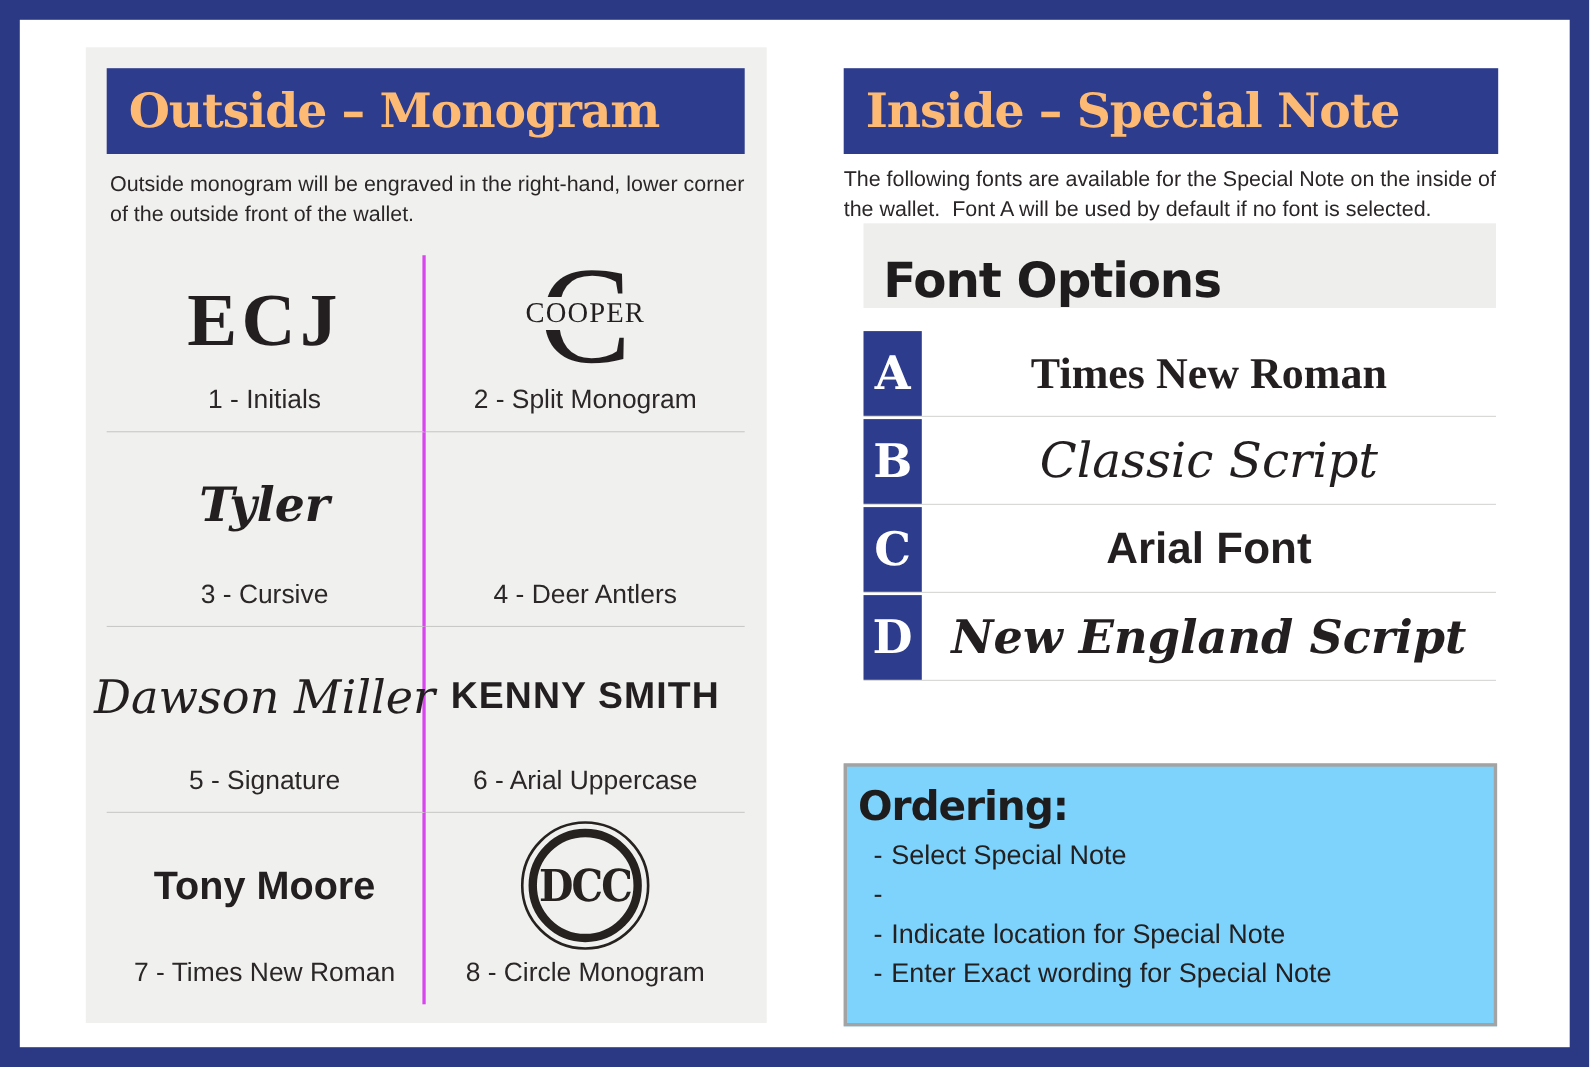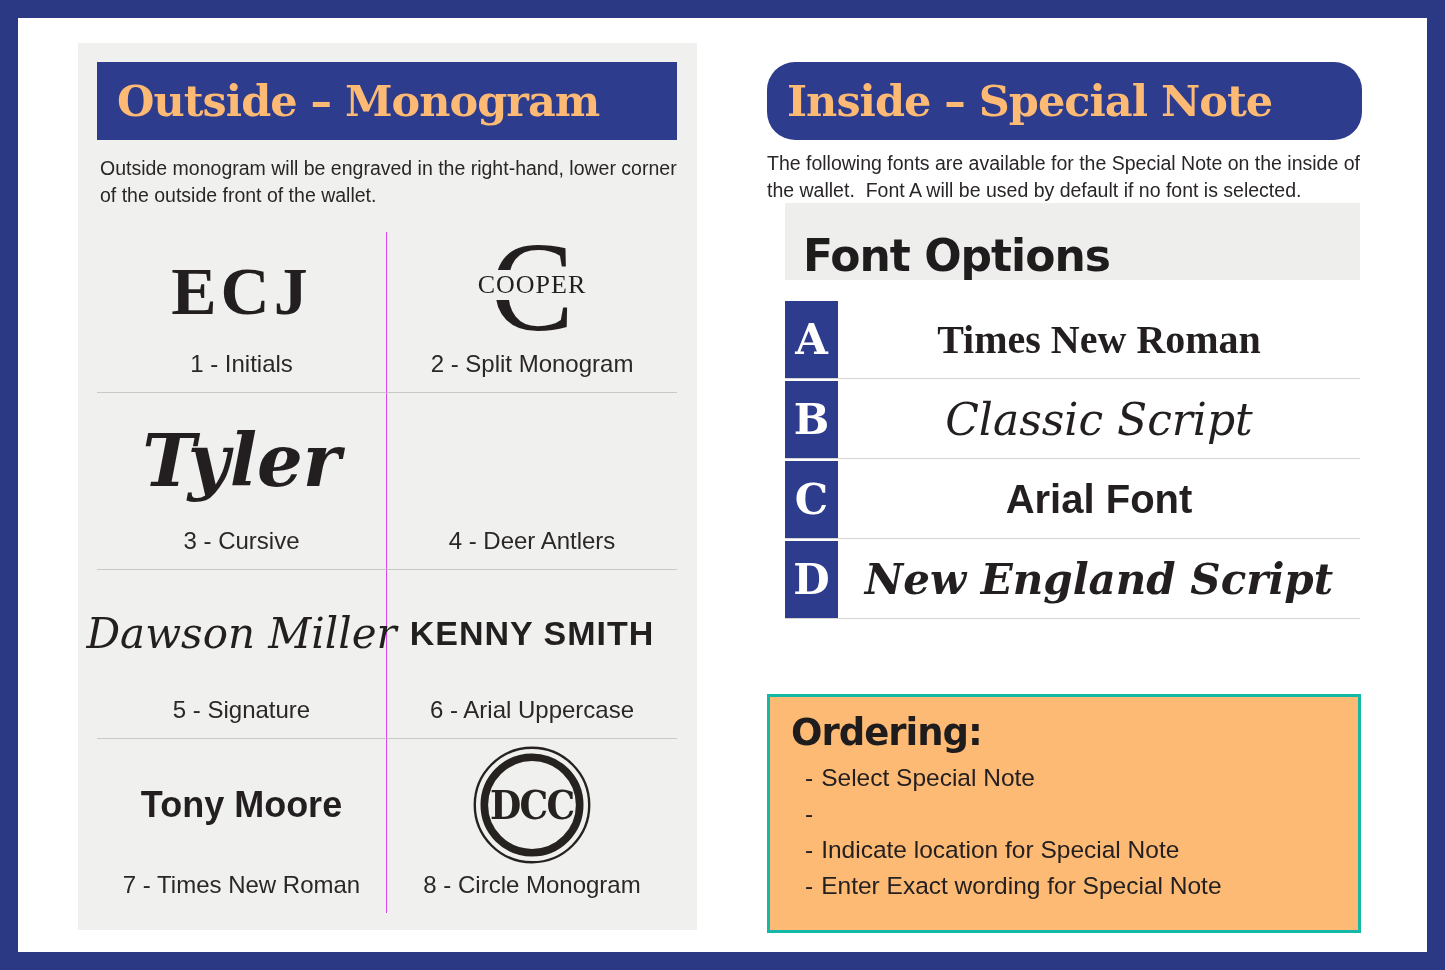--- a/index.html
+++ b/index.html
@@ -11,55 +11,55 @@
   .left-panel{position:absolute;left:78px;top:43px;width:619px;height:887px;background:#f0f0ee;}
   .panel-header{position:absolute;background:#2d3c8c;display:flex;align-items:center;}
   .panel-header .hd{color:#fdba74;font-family:"DejaVu Serif", serif;font-weight:bold;
                     font-size:43px;padding-left:20px;letter-spacing:-1px;white-space:nowrap;}
   .lp-header{left:19px;top:19px;width:580px;height:78px;}
   .lp-desc{position:absolute;left:22px;top:112px;width:578px;font-size:19.5px;line-height:1.38;color:#2a2627;}
 
   .mono-grid{position:absolute;left:19px;top:189px;width:580px;height:681px;
              display:grid;grid-template-columns:1fr 1fr;grid-template-rows:161px 177px 169px 174px;}
   .cell{display:flex;flex-direction:column;align-items:center;justify-content:flex-end;min-width:0;}
-  .cell.colL{border-right:1px solid #d946ef;}
+  .cell.colL{border-right:3px solid #d946ef;}
   .cell.rB{border-bottom:1px solid #c9c9c7;}
   .art{flex:1;display:flex;align-items:center;justify-content:center;width:100%;}
   .cap{padding-bottom:14px;font-size:24px;color:#2b2728;}
 
   .m-initials{font-family:"Liberation Serif", serif;font-weight:bold;font-size:68px;letter-spacing:4px;}
   .split{position:relative;width:160px;height:114px;text-align:center;}
   .split .bigC{font-family:"Liberation Serif", serif;font-size:126px;line-height:108px;display:block;}
   .split .word{position:absolute;left:50%;top:36px;transform:translateX(-50%);
                background:#f0f0ee;padding:0 5px;font-family:Liberation Serif, serif;
                font-size:26px;letter-spacing:1px;white-space:nowrap;}
-  .m-cursive{font-family:"DejaVu Serif", cursive;font-style:italic;font-weight:600;font-size:72px;}
+  .m-cursive{font-family:"DejaVu Serif", cursive;font-style:italic;font-weight:600;font-size:43px;}
   .m-signature{font-family:"DejaVu Serif", cursive;font-style:italic;font-weight:500;font-size:42px;white-space:nowrap;}
   .m-arial{font-family:"Liberation Sans", sans-serif;font-weight:bold;font-size:34px;letter-spacing:1px;white-space:nowrap;}
   .m-times{font-family:Liberation Sans, sans-serif;font-weight:bold;font-size:36px;white-space:nowrap;}
 
   
-  .rp-header{left:767px;top:62px;width:595px;height:78px;border-radius:28px;}
+  .rp-header{left:767px;top:62px;width:595px;height:78px;}
   .rp-desc{position:absolute;left:767px;top:150px;width:612px;font-size:19.5px;line-height:1.38;color:#2a2627;}
   .fo-banner{position:absolute;left:785px;top:203px;width:575px;height:77px;background:#eeeeec;
              display:flex;align-items:center;}
   .fo-banner .t{font-family:"DejaVu Sans", sans-serif;font-weight:bold;font-size:44px;
                 padding-left:18px;color:#1f1c1d;letter-spacing:-1px;margin-top:28px;}
   .fo-table{position:absolute;left:785px;top:301px;width:575px;}
   .fo-row{height:77px;margin-bottom:2px;border-bottom:1px solid #d5d5d3;display:flex;align-items:stretch;}
   .fo-key{width:53px;background:#2d3c8c;color:#ffffff;display:flex;align-items:center;justify-content:center;
           font-family:"DejaVu Serif", serif;font-weight:bold;font-size:42px;}
   .fo-sample{flex:1;display:flex;align-items:center;justify-content:center;min-width:0;}
   .fs-times{font-family:"Liberation Serif", serif;font-weight:bold;font-size:40px;}
   .fs-classic{font-family:"DejaVu Serif", cursive;font-style:italic;font-size:44px;}
   .fs-arial{font-family:"Liberation Sans", sans-serif;font-weight:bold;font-size:40px;}
   .fs-newengland{font-family:"DejaVu Serif", cursive;font-style:italic;font-weight:bold;font-size:42px;}
 
   .ordering{position:absolute;left:767px;top:694px;width:594px;height:239px;box-sizing:border-box;
-            background:#fdba74;border:3px solid #14b8a6;padding:14px 21px;}
+            background:#7dd3fc;border:3px solid #a3a3a3;padding:14px 10px;}
   .ordering .ot{font-family:"DejaVu Sans", sans-serif;font-weight:bold;font-size:37px;
                 color:#1f1c1d;letter-spacing:-1px;margin-bottom:8px;}
   .step{display:flex;font-size:24.5px;color:#242021;line-height:1.3;margin-left:14px;margin-bottom:4px;}
   .step .b{margin-right:8px;}
 </style>
 </head>
 <body>
 
 <div class="canvas">
   <div class="frame"></div>

